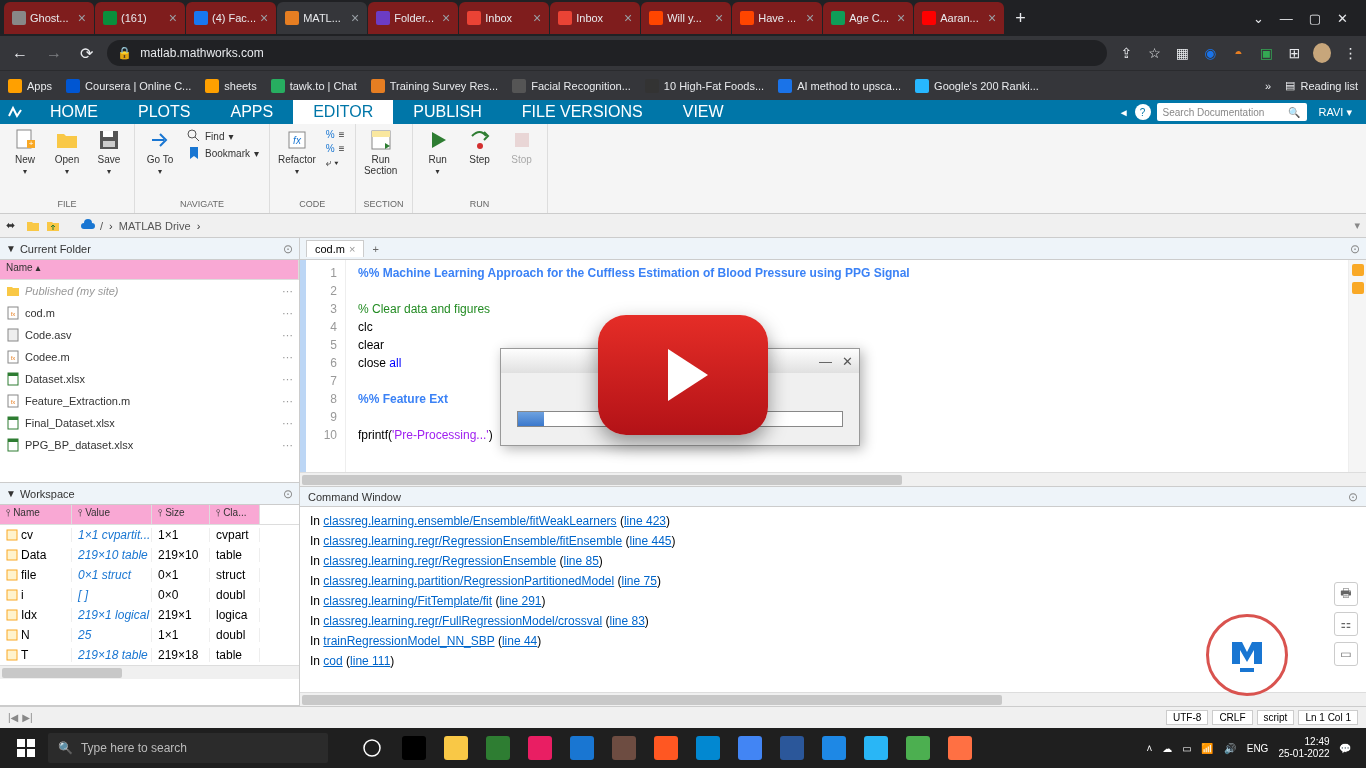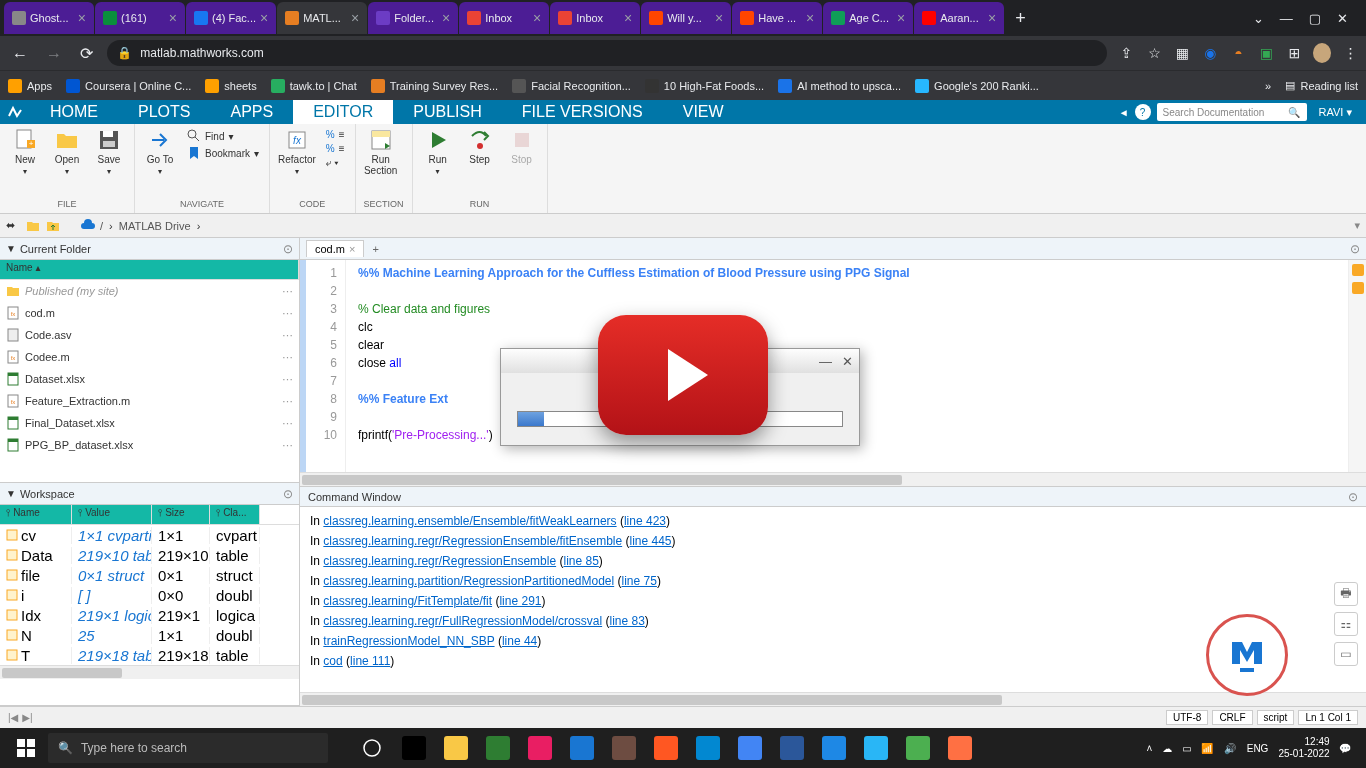--- a/index.html
+++ b/index.html
@@ -1,20 +1,20 @@
 <!DOCTYPE html>
 <html><head>
 <meta charset="utf-8">
 <style>
 * { margin: 0; padding: 0; box-sizing: border-box; font-family: "Segoe UI", Arial, sans-serif; }
 body { width: 1366px; height: 768px; overflow: hidden; background: #202124; position: relative; }
 
 
 .browser-tabs { height: 36px; background: #202124; display: flex; align-items: center; padding: 0 4px; gap: 0; }
-.tab { height: 32px; min-width: 90px; max-width: 100px; background: #4c1d95; color: #e8eaed; font-size: 11px; display: flex; align-items: center; padding: 0 8px; border-radius: 6px 6px 0 0; margin-right: 1px; gap: 4px; overflow: hidden; }
+.tab { height: 32px; min-width: 90px; max-width: 100px; background: #7f1d1d; color: #e8eaed; font-size: 11px; display: flex; align-items: center; padding: 0 8px; border-radius: 6px 6px 0 0; margin-right: 1px; gap: 4px; overflow: hidden; }
 .tab.active { background: #35363a; }
 .tab-icon { width: 14px; height: 14px; flex-shrink: 0; border-radius: 2px; }
 .tab-close { color: #9aa0a6; font-size: 14px; margin-left: auto; cursor: pointer; }
 .new-tab { color: #e8eaed; padding: 0 10px; font-size: 18px; cursor: pointer; }
 .win-controls { margin-left: auto; display: flex; gap: 16px; padding-right: 14px; color: #e8eaed; font-size: 13px; }
 
 .addr-bar { height: 34px; background: #35363a; display: flex; align-items: center; padding: 0 8px; gap: 10px; }
 .nav-btn { color: #e8eaed; font-size: 16px; padding: 4px; cursor: pointer; }
 .url-field { flex: 0 0 auto; width: 1000px; height: 26px; background: #202124; border-radius: 13px; display: flex; align-items: center; padding: 0 10px; color: #e8eaed; font-size: 12px; gap: 8px; }
 .addr-icons { margin-left: auto; display: flex; gap: 10px; align-items: center; }
@@ -49,25 +49,25 @@
 .path-seg { color: #555; cursor: pointer; }
 
 .ml-body { flex: 1; display: flex; min-height: 0; }
 .left-panels { width: 300px; display: flex; flex-direction: column; border-right: 1px solid #ccc; }
 .panel { border-bottom: 1px solid #ccc; display: flex; flex-direction: column; min-height: 0; }
 .panel-hdr { height: 22px; background: #eef4f9; border-bottom: 1px solid #ccc; display: flex; align-items: center; padding: 0 6px; font-size: 11px; color: #333; gap: 4px; }
 .panel-hdr .chev { font-size: 10px; }
 .panel-hdr-btn { margin-left: auto; cursor: pointer; font-size: 12px; color: #888; }
 .panel-body { flex: 1; overflow: hidden; background: #fff; font-size: 11px; }
 .col-hdr { height: 20px; border-bottom: 1px solid #ddd; display: flex; }
-.col-hdr > div { padding: 2px 6px; border-right: 1px solid #ddd; font-size: 10px; color: #333; background: #14b8a6; }
+.col-hdr > div { padding: 2px 6px; border-right: 1px solid #ddd; font-size: 10px; color: #333; background: #f9a8d4; }
 .file-row { height: 22px; display: flex; align-items: center; padding: 0 6px; gap: 5px; color: #333; cursor: pointer; }
 .file-ic { width: 14px; height: 14px; flex-shrink: 0; }
 .file-dots { margin-left: auto; color: #999; font-size: 11px; }
-.ws-row { display: flex; height: 20px; align-items: center; font-size: 15px; }
+.ws-row { display: flex; height: 20px; align-items: center; font-size: 12px; }
 .ws-row > div { padding: 0 6px; overflow: hidden; white-space: nowrap; border-right: 1px solid #eee; }
 
 .editor-area { flex: 1; display: flex; flex-direction: column; min-width: 0; }
 .ed-tabs { height: 22px; background: #eef4f9; border-bottom: 1px solid #ccc; display: flex; align-items: center; padding: 0 6px; font-size: 11px; }
 .ed-tab { background: #fff; border: 1px solid #ccc; border-bottom: none; padding: 2px 8px; display: flex; align-items: center; gap: 4px; cursor: pointer; }
 .ed-tab-close { color: #999; font-size: 11px; }
 .ed-plus { padding: 0 8px; color: #666; cursor: pointer; }
 .ed-body { flex: 1; display: flex; background: #fff; font-family: Consolas, monospace; font-size: 12px; position: relative; overflow: hidden; }
 .gutter { width: 46px; background: #fff; border-right: 1px solid #eee; text-align: right; color: #999; padding: 4px 8px 4px 4px; line-height: 18px; position: relative; }
 .gutter-strip { position: absolute; left: 0; top: 0; bottom: 0; width: 6px; background: #bcd6f5; }

